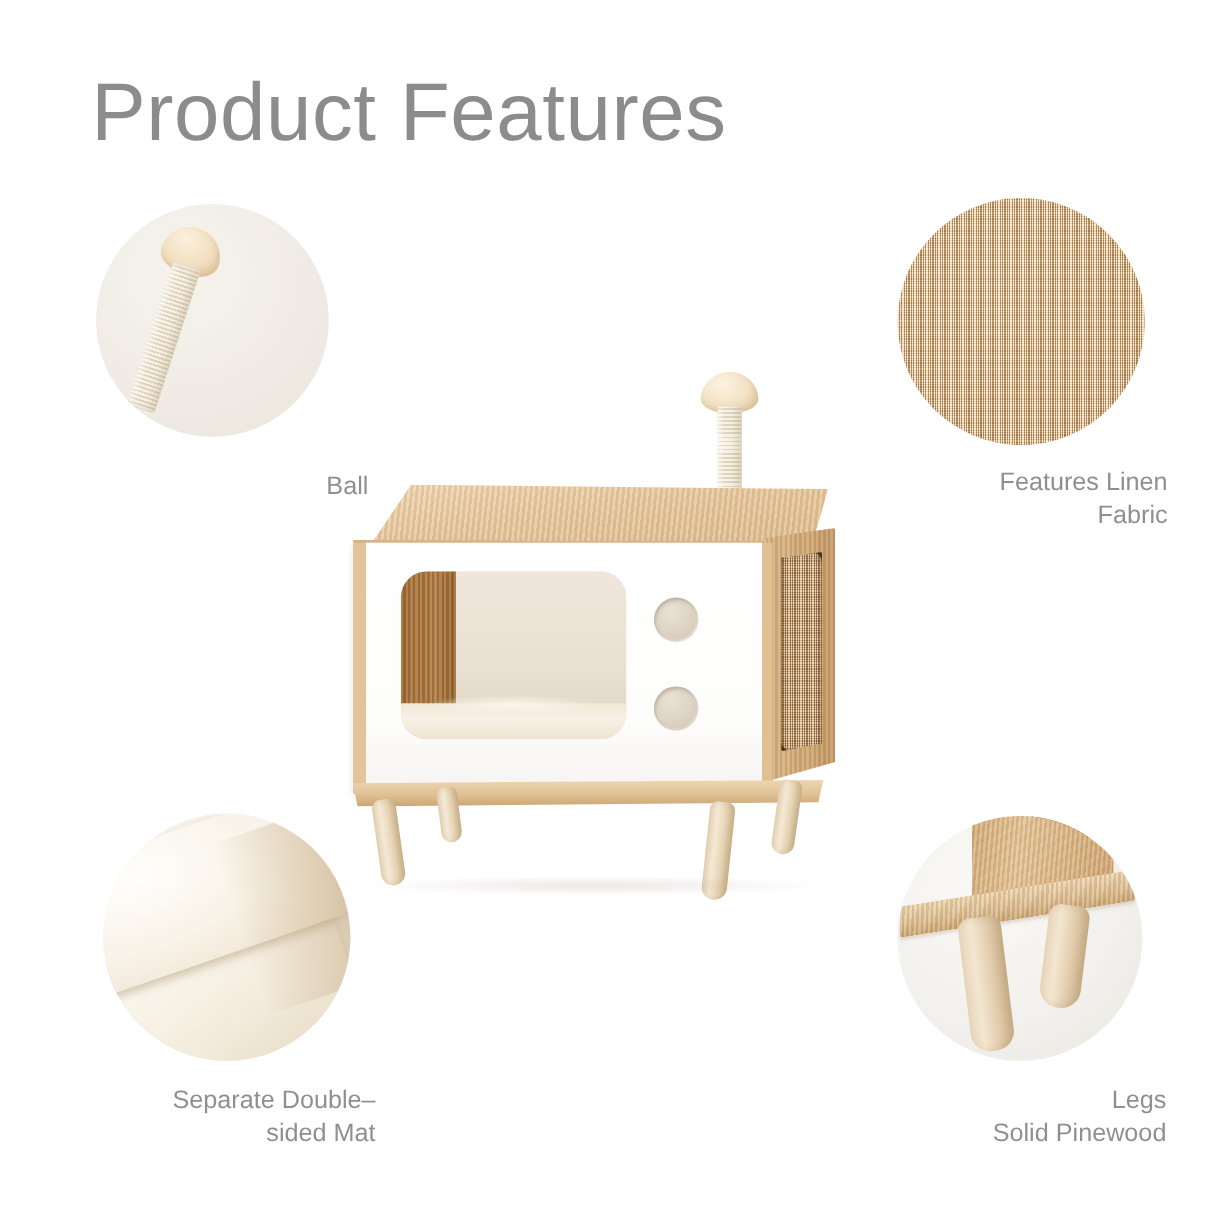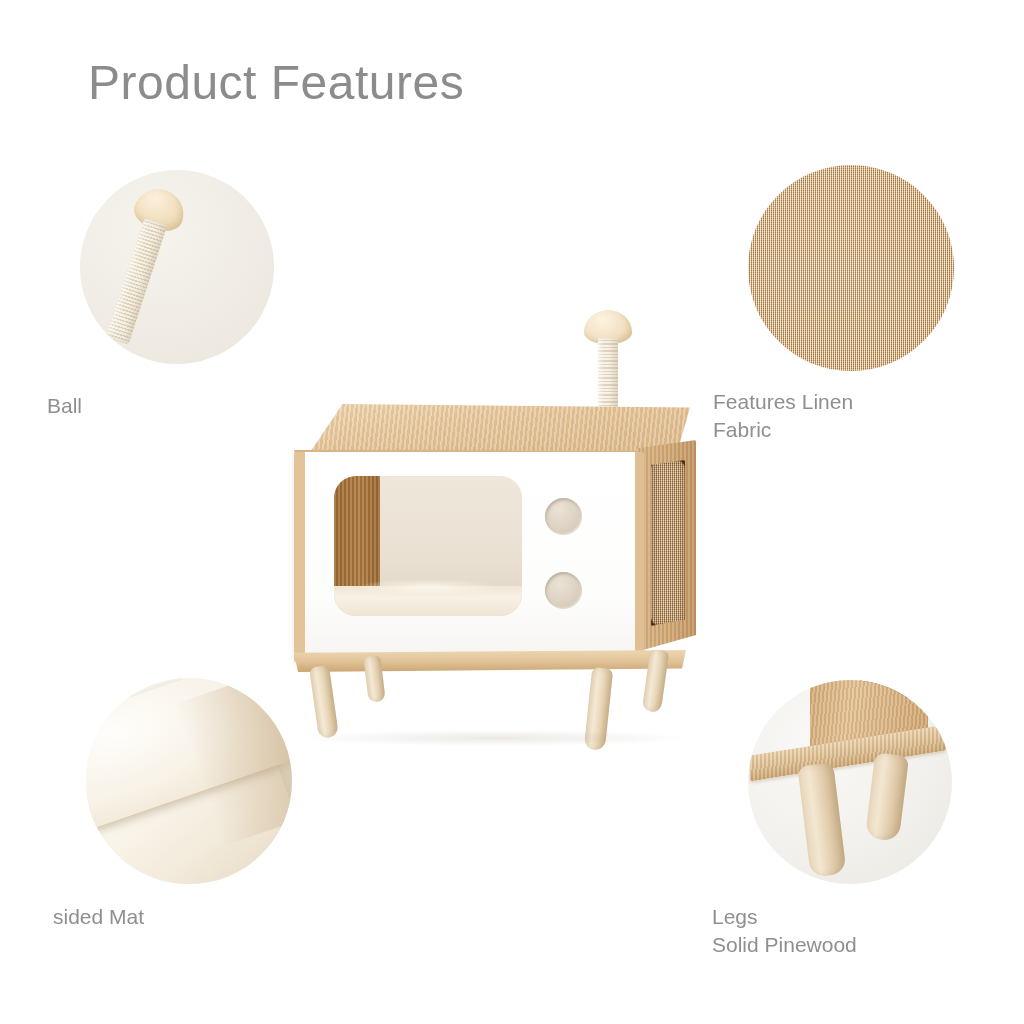--- a/index.html
+++ b/index.html
@@ -15,43 +15,43 @@
     position: relative;
     width: 1024px;
     height: 1024px;
     background: #ffffff;
     overflow: hidden;
   }
 
   
   #page-title {
     position: absolute;
-    left: 88px;
+    left: 76px;
     top: 57px;
-    font-size: 48px;
+    font-size: 68px;
     font-weight: 400;
     letter-spacing: 0.5px;
     color: #8c8c8c;
     line-height: 1.1;
     white-space: nowrap;
   }
 
   
   .feature {
     position: absolute;
   }
   .feature-circle {
     position: absolute;
     border-radius: 50%;
     overflow: hidden;
   }
   .feature-label {
     position: absolute;
     width: 260px;
-    text-align: left;
+    text-align: right;
     font-size: 21px;
     color: #8f8f8f;
     line-height: 1.32;
     font-weight: 400;
   }
 
   
   #circle-ball {
     left: 80px; top: 170px; width: 194px; height: 194px;
     background: radial-gradient(circle at 38% 30%, #f6f3ee 0%, #f0ece5 55%, #eae5dc 100%);
@@ -413,20 +413,21 @@
   </div>
 
   <div class="feature">
     <div class="feature-circle" id="circle-mat">
       <div class="mat-sheet" id="mat-bottom"></div>
       <div class="mat-sheet" id="mat-edge1"></div>
       <div class="mat-sheet" id="mat-top"></div>
       <div class="mat-sheet" id="mat-shadow"></div>
     </div>
     <div class="feature-label" id="mat-label">
+      <div>Separate Double–</div>
       <div>sided Mat</div>
     </div>
   </div>
 
   <div class="feature">
     <div class="feature-circle" id="circle-legs">
       <div class="legs-clip">
         <div class="lg-dark"></div>
         <div class="lg-body"></div>
         <div class="lg-apron"></div>

